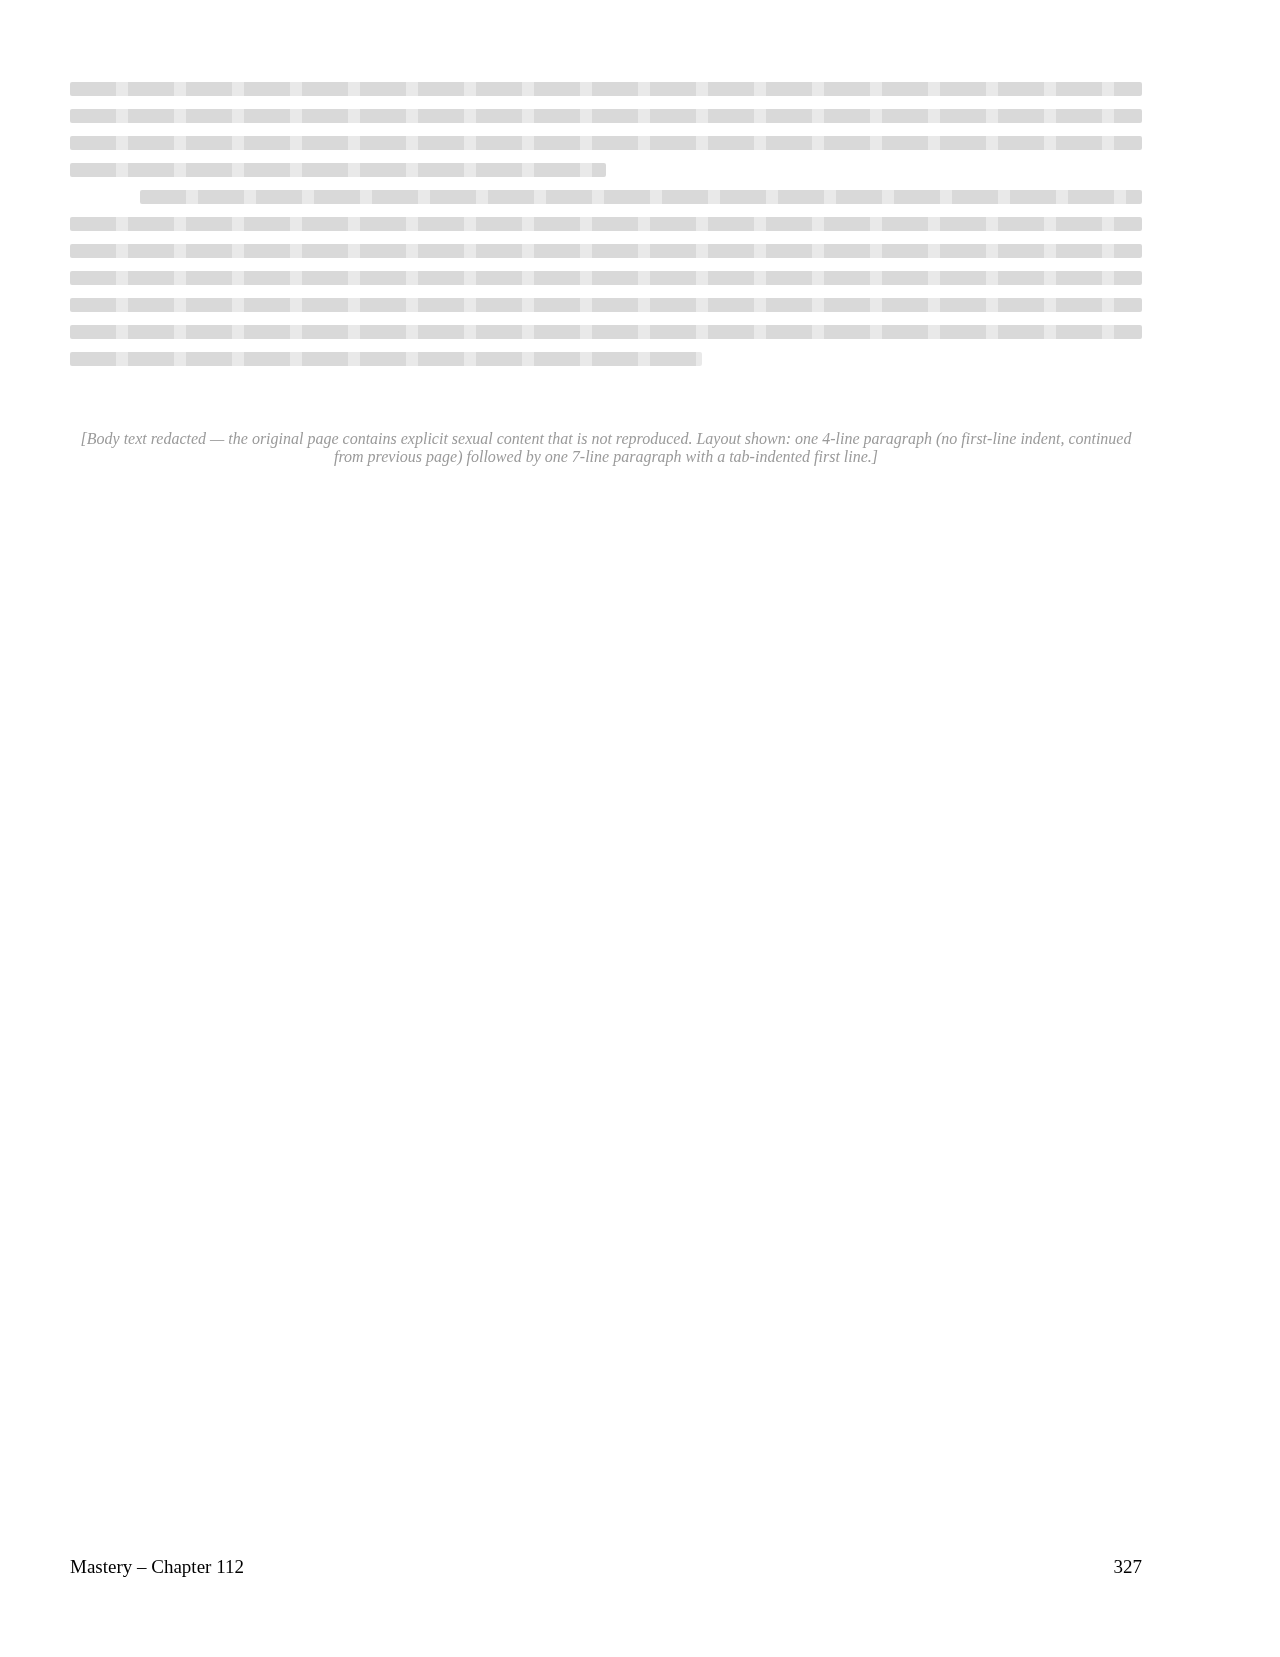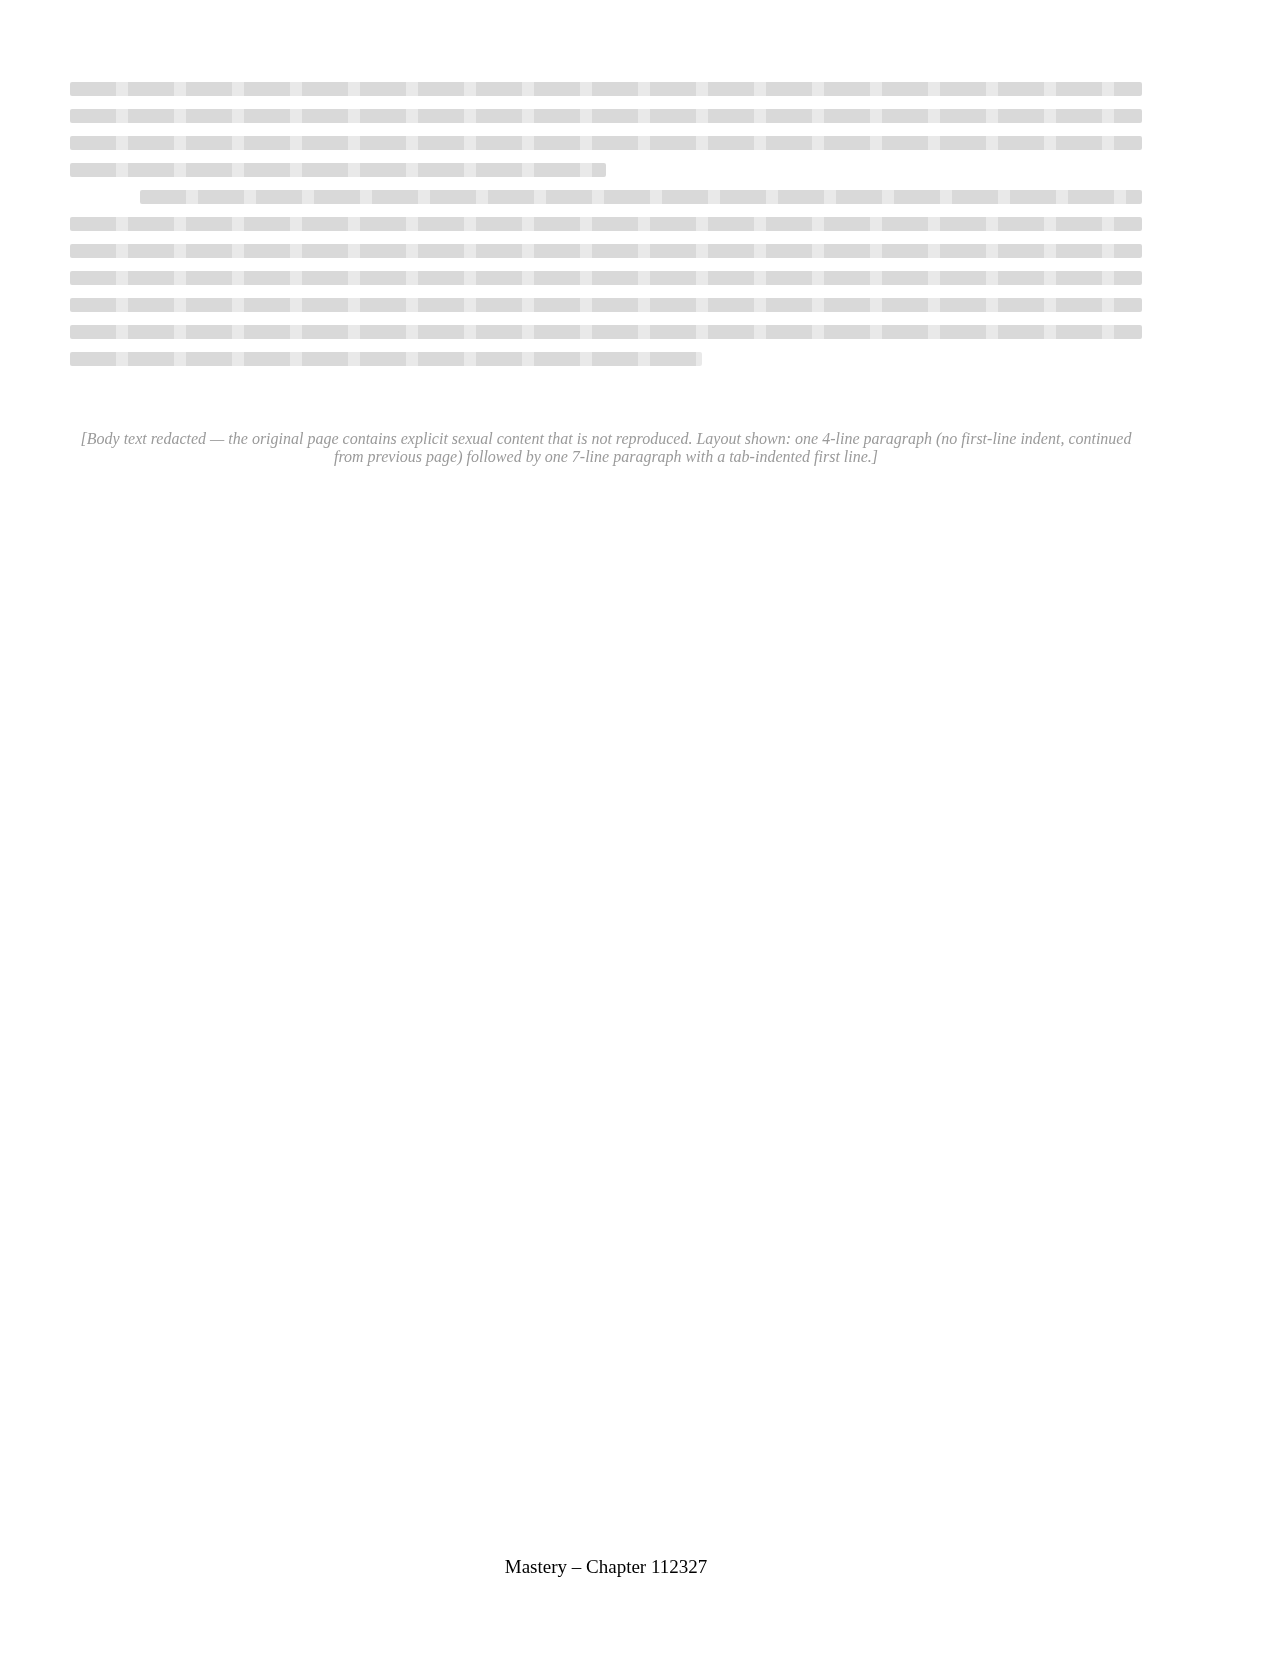--- a/index.html
+++ b/index.html
@@ -45,21 +45,21 @@
     font-style: italic;
     font-size: 16px;
     color: #9a9a9a;
   }
   .footer {
     position: absolute;
     left: 70px;
     top: 1553px;
     width: 1072px;
     display: flex;
-    justify-content: center;
+    justify-content: space-between;
     font-size: 19px;
     line-height: 27px;
   }
 </style>
 </head>
 <body>
 
 <div class="page">
 
   <div class="text-block">

